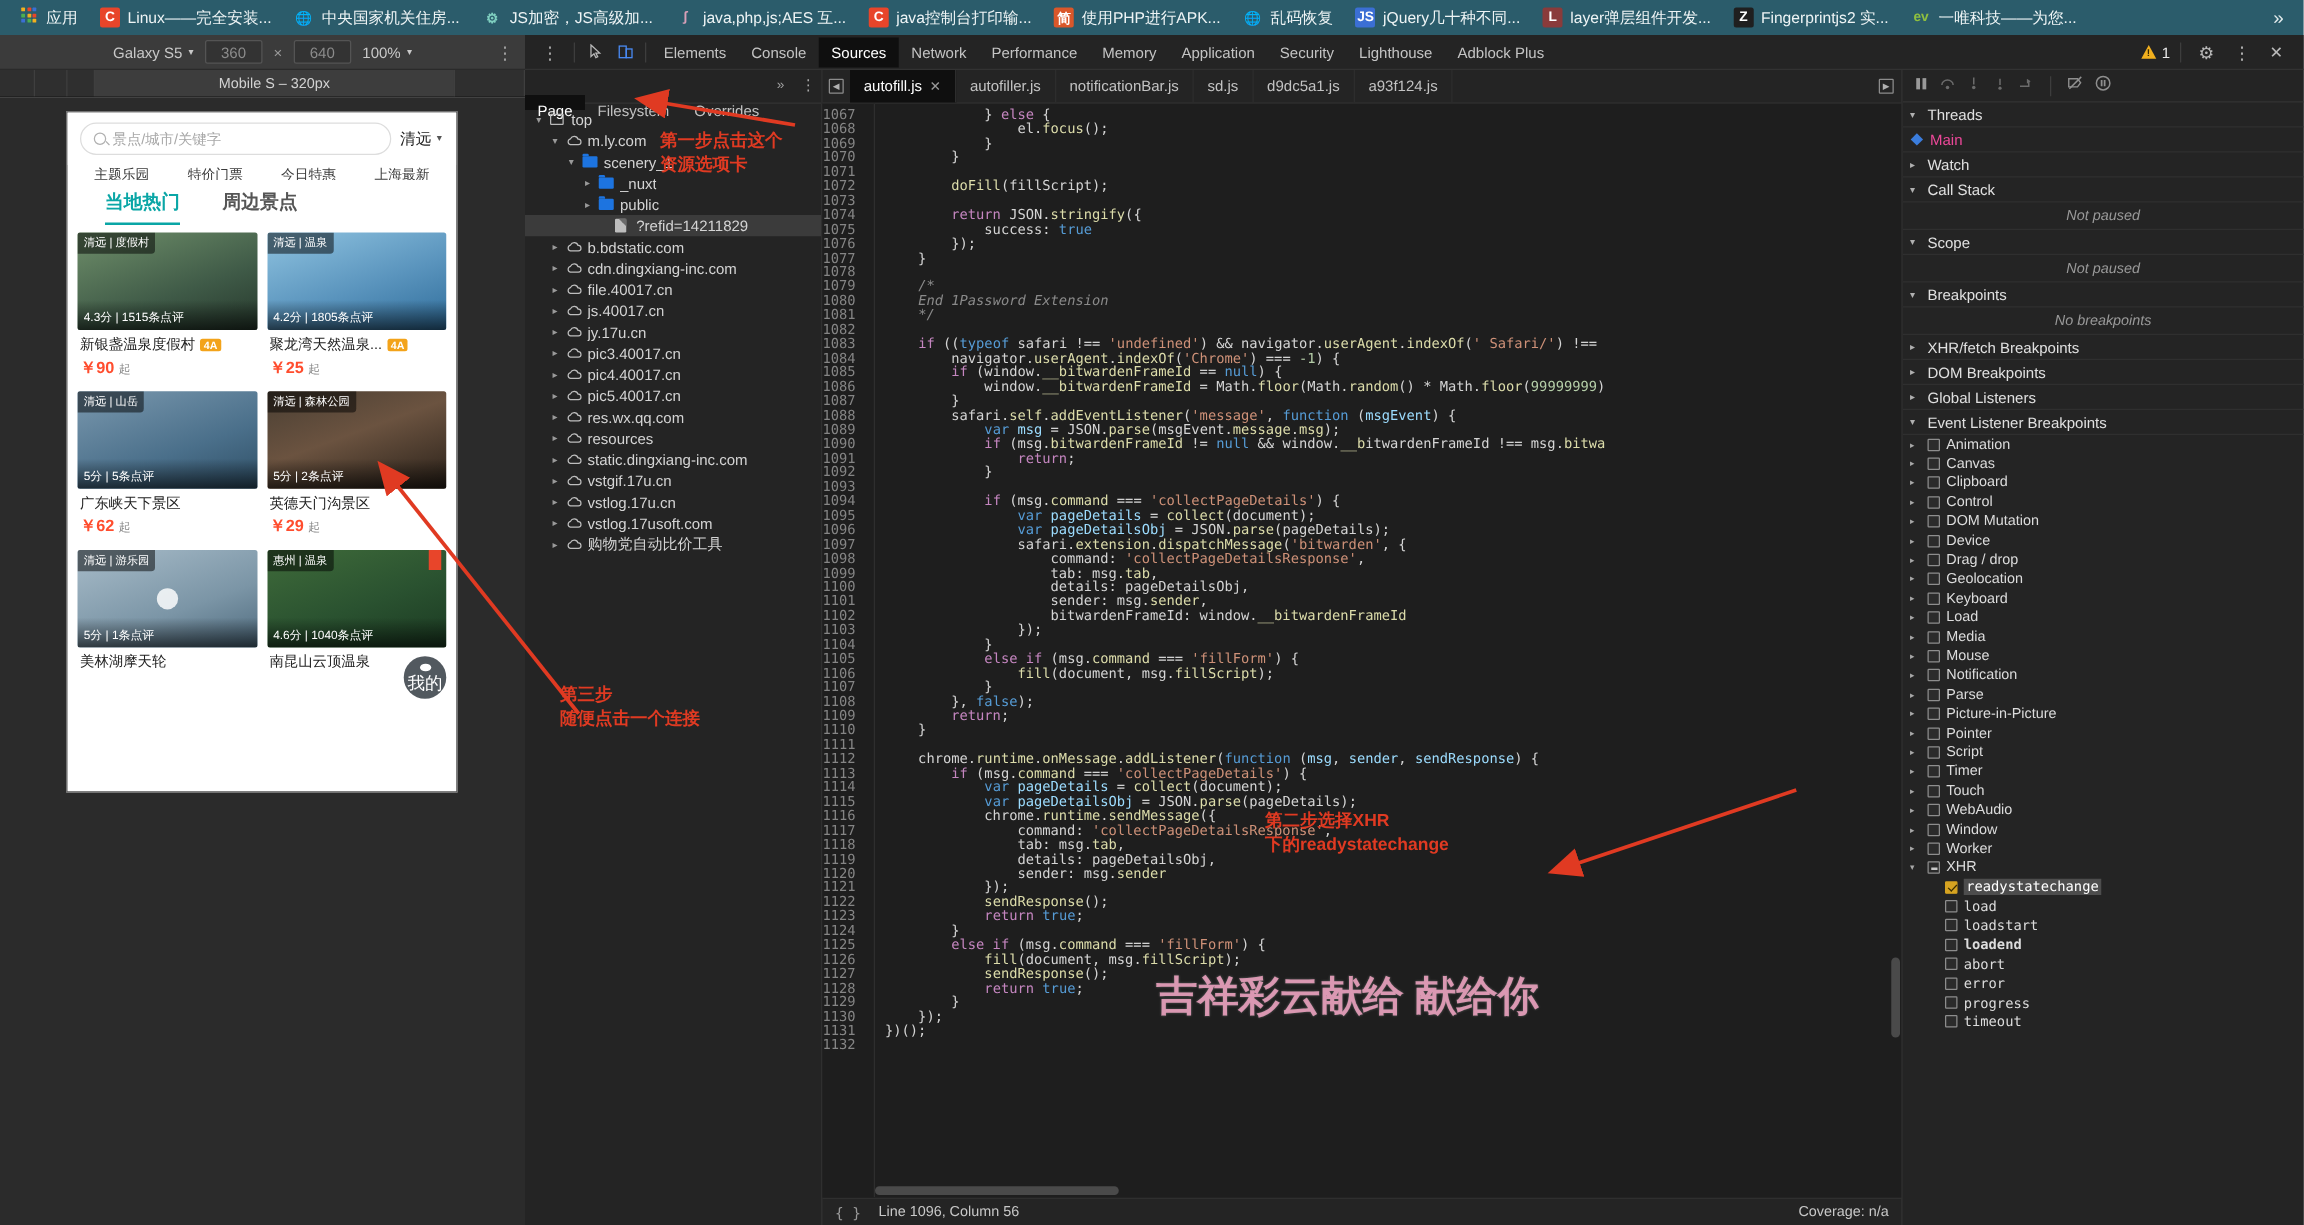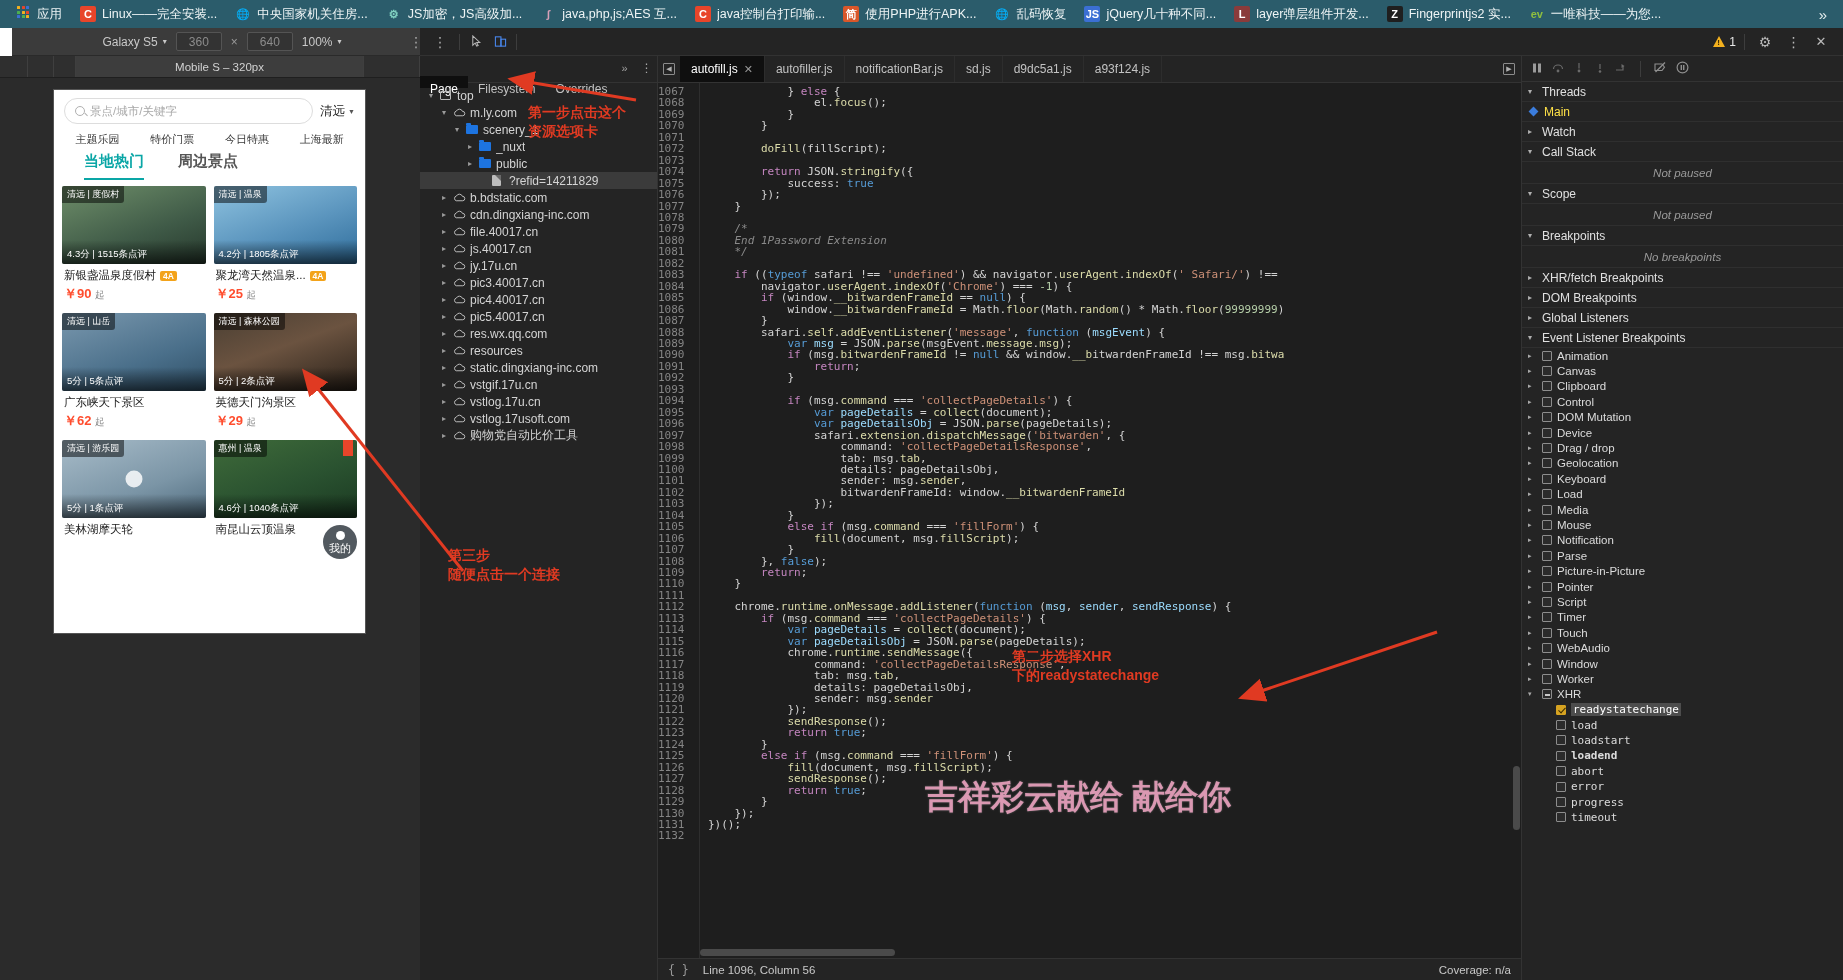--- a/index.html
+++ b/index.html
@@ -39,21 +39,21 @@
   }
   .ico-apps {
     display: grid; grid-template-columns: repeat(3, 3px);
     grid-template-rows: repeat(3, 3px); gap: 1.5px;
   }
   .ico-apps i { width: 3px; height: 3px; display: block; border-radius: .5px; }
   .bm-more { margin-left: auto; padding: 2px 10px; font-size: 15px; color: #e3eced; }
 
   
   #device-toolbar {
-    position: absolute; left: 12px; top: 28px; width: 420px; height: 28px;
+    position: absolute; left: 0; top: 28px; width: 420px; height: 28px;
     background: #3b3b3b; color: #c9c9c9; font-size: 12px;
     display: flex; align-items: center; justify-content: center;
     gap: 9px; border-bottom: 1px solid #2a2a2a;
   }
   #device-toolbar .dd { display: flex; align-items: center; gap: 5px; cursor: default; }
   #device-toolbar .caret { font-size: 8px; }
   .dim-box {
     width: 46px; height: 19px; background: #333; border: 1px solid #545454;
     border-radius: 2px; color: #8c8c8c; font-size: 12px;
     display: flex; align-items: center; justify-content: center;
@@ -153,21 +153,21 @@
   .m-flag {
     position: absolute; right: 4px; top: 0; width: 10px; height: 16px;
     background: #e8452a;
   }
   .m-circle {
     position: absolute; left: 50%; top: 50%; transform: translate(-50%,-50%);
     width: 17px; height: 17px; border-radius: 50%; background: rgba(255,255,255,.82);
   }
   #m-fab {
     position: absolute; right: 8px; bottom: 74px; width: 34px; height: 34px;
-    border-radius: 50%; background: #52595f; color: #fff; font-size: 11px;
+    border-radius: 50%; background: #52595f; color: #fff; font-size: 14px;
     display: flex; align-items: center; justify-content: flex-end;
     padding-bottom: 3px; flex-direction: column;
   }
   #m-fab .dot {
     width: 9px; height: 9px; border-radius: 50%; background: #fff;
     margin: 6px auto 1px auto;
   }
 
   
   #devtools {
@@ -310,21 +310,21 @@
     height: 20px; display: flex; align-items: center; gap: 5px; padding: 0 6px;
     font-size: 12px; color: #e0e0e0; border-bottom: 1px solid #2f2f2f;
   }
   .dbg-sec-head .tw2 { font-size: 8px; color: #b0b0b0; width: 9px; }
   .dbg-empty {
     height: 22px; display: flex; align-items: center; justify-content: center;
     font-size: 11.5px; color: #9a9a9a; font-style: italic; border-bottom: 1px solid #2f2f2f;
   }
   .thread-row {
     height: 20px; display: flex; align-items: center; gap: 7px; padding: 0 6px 0 8px;
-    font-size: 12px; color: #fde047; border-bottom: 1px solid #2f2f2f;
+    font-size: 12px; color: #ec4899; border-bottom: 1px solid #2f2f2f;
   }
   .thread-dot {
     width: 7px; height: 7px; background: #3b7ddd; transform: rotate(45deg);
   }
   #elb-list { overflow: hidden; }
   .elb {
     height: 15.4px; display: flex; align-items: center; gap: 5px; padding-left: 6px;
     font-size: 11.5px; color: #dcdcdc;
   }
   .elb .tw3 { width: 9px; font-size: 7px; color: #a8a8a8; }
@@ -561,20 +561,32 @@
           <path d="M3 1 L3 11 L5.6 8.6 L7.2 12 L8.8 11.2 L7.2 8 L10.5 8 Z" fill="none" stroke="#b8b8b8" stroke-width="1.1"></path>
         </svg>
     </span>
     <span class="dt-icobtn">
       <svg width="13" height="13" viewBox="0 0 14 14">
           <rect x="1.5" y="2" width="6" height="10" fill="none" stroke="#4a8cf7" stroke-width="1.1"></rect>
           <rect x="7.5" y="4.5" width="5" height="7.5" fill="none" stroke="#4a8cf7" stroke-width="1.1"></rect>
         </svg>
     </span>
     <span class="dt-sep"></span>
+    <div id="dt-tablist" style="display:flex;align-items:stretch">
+        <div class="dt-tab">Elements</div>
+        <div class="dt-tab">Console</div>
+        <div class="dt-tab on">Sources</div>
+        <div class="dt-tab">Network</div>
+        <div class="dt-tab">Performance</div>
+        <div class="dt-tab">Memory</div>
+        <div class="dt-tab">Application</div>
+        <div class="dt-tab">Security</div>
+        <div class="dt-tab">Lighthouse</div>
+        <div class="dt-tab">Adblock Plus</div>
+      </div>
     <div class="dt-right">
       <span class="warn-chip">
         <span class="warn-tri"></span>
         <span>1</span>
       </span>
       <span class="dt-sep"></span>
       <span class="dt-icobtn" style="font-size:14px;color:#b9b9b9">⚙</span>
       <span class="dt-icobtn" style="font-size:14px;color:#b9b9b9;letter-spacing:-1px">⋮</span>
       <span class="dt-icobtn" style="font-size:13px;color:#b9b9b9">✕</span>
     </div>

